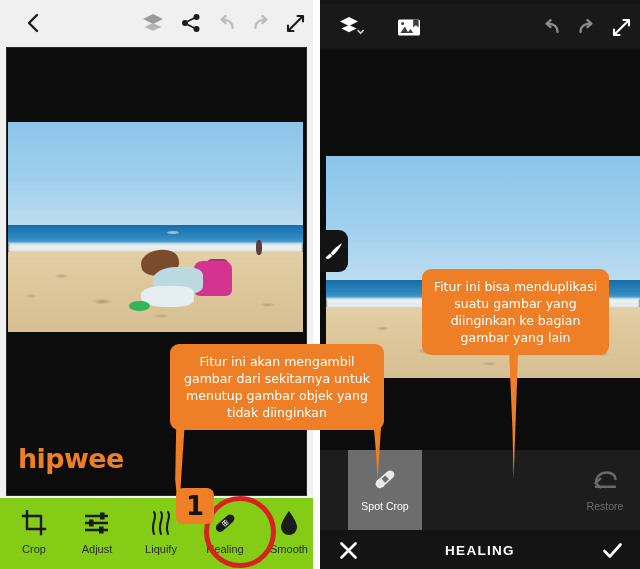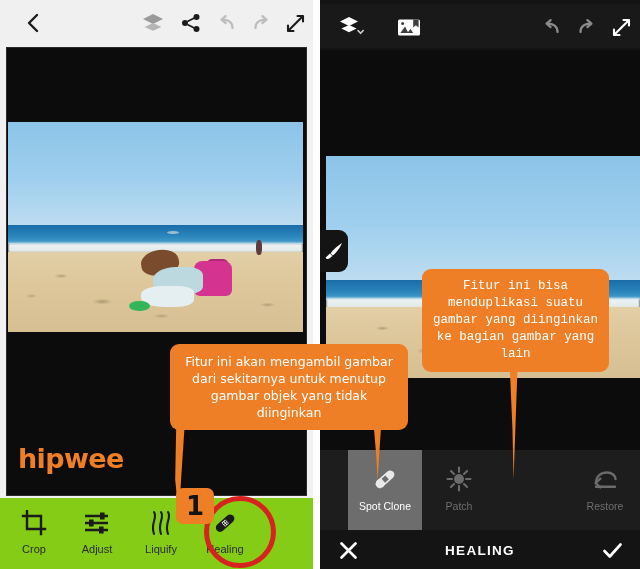--- a/index.html
+++ b/index.html
@@ -78,22 +78,22 @@
   .rtool.on .lbl{color:#ffffff;font-weight:700;}
   .rtool.off .lbl{color:#6e6e6e;}
 
   
   #r-bottom{position:absolute;left:0;top:531px;width:320px;height:38px;background:#141414;display:flex;align-items:center;}
   #r-bottom .title{flex:1;text-align:center;color:#fff;font-size:13.5px;font-weight:700;letter-spacing:1.3px;}
 
   
   .tip{position:absolute;background:#ef7f26;border-radius:9px;color:#fff;text-align:center;
        font-size:12.5px;line-height:17px;padding:9px 10px;box-sizing:border-box;z-index:40;font-family:"DejaVu Sans",sans-serif;}
-  #tip-left{left:170px;top:344px;width:238px;}
-  #tip-right{left:422px;top:269px;width:187px;font-family:Liberation Mono, monospace;}
+  #tip-left{left:170px;top:344px;width:214px;}
+  #tip-right{left:422px;top:269px;width:187px;}
   .tail{position:absolute;background:#ef7f26;z-index:39;}
   #tail-left{left:171px;top:420px;width:14px;height:96px;
              clip-path:polygon(38% 0,100% 0,55% 100%,30% 62%);}
   #tail-right-a{left:370px;top:412px;width:14px;height:68px;
              clip-path:polygon(18% 0,86% 0,54% 100%,44% 62%);}
   #tail-right-b{left:506px;top:345px;width:14px;height:135px;
              clip-path:polygon(20% 0,88% 0,54% 100%,46% 62%);}
 </style>
 </head>
 <body>
@@ -206,20 +206,28 @@
               <circle cx="13" cy="13.2" r="0.9" fill="#1b1b1b"></circle>
                 <circle cx="15.4" cy="13.2" r="0.9" fill="#1b1b1b"></circle>
               <circle cx="13" cy="15.4" r="0.9" fill="#1b1b1b"></circle>
                 <circle cx="15.4" cy="15.4" r="0.9" fill="#1b1b1b"></circle>
             </g>
           </svg>
         </div>
         <div class="lbl">Healing</div>
       </div>
 
+      <div class="ltool" style="left:258px;">
+        <div class="glyph">
+          <svg class="svgw" width="20" height="26" viewBox="0 0 20 26">
+            <path d="M10 1 C10 1 18 11.5 18 17 A8 8 0 0 1 2 17 C2 11.5 10 1 10 1 Z" fill="#1b1b1b"></path>
+          </svg>
+        </div>
+        <div class="lbl">Smooth</div>
+      </div>
     </div>
   </div>
 
   <div class="divider"></div>
 
   <div class="panel" id="panel-right">
 
     <div id="r-topbar">
       <div class="ic" style="left:18px;">
         <svg class="svgw" width="27" height="24" viewBox="0 0 27 24">
@@ -279,41 +287,23 @@
       <div class="rtool active" style="left:28px;">
         <div class="glyph">
           <svg class="svgw" width="30" height="30" viewBox="0 0 30 30">
             <g transform="rotate(-42 15 15)">
               <rect x="4" y="11" width="22" height="8.4" rx="4.2" fill="#e9e9e9"></rect>
               <rect x="4" y="11" width="9" height="8.4" rx="4.2" fill="#e9e9e9" stroke="#e9e9e9" stroke-width="0.8" stroke-dasharray="1.6 1.6"></rect>
               <rect x="12.6" y="12.6" width="5" height="5.2" fill="#6d6d6d"></rect>
             </g>
           </svg>
         </div>
-        <div class="lbl">Spot Clone</div>
-      </div>
-
-      <div class="rtool off" style="left:102px;">
-        <div class="glyph">
-          <svg class="svgw" width="26" height="26" viewBox="0 0 26 26">
-            <circle cx="13" cy="13" r="5" fill="#6b6b6b"></circle>
-            <g stroke="#6b6b6b" stroke-width="2.1" stroke-linecap="round">
-              <path d="M13 1.5 V6"></path>
-                <path d="M13 20 V24.5"></path>
-                <path d="M1.5 13 H6"></path>
-                <path d="M20 13 H24.5"></path>
-              <path d="M4.9 4.9 L8 8"></path>
-                <path d="M18 18 L21.1 21.1"></path>
-                <path d="M21.1 4.9 L18 8"></path>
-                <path d="M8 18 L4.9 21.1"></path>
-            </g>
-          </svg>
-        </div>
-        <div class="lbl">Patch</div>
-      </div>
+        <div class="lbl">Spot Crop</div>
+      </div>
+
 
 
       <div class="rtool off" style="left:248px;">
         <div class="glyph">
           <svg class="svgw" width="28" height="24" viewBox="0 0 28 24">
             <path d="M5 16 C5 9 10 5.5 16 5.5 C21 5.5 24.5 8.5 24.5 12" stroke="#6b6b6b" stroke-width="2.4" fill="none" stroke-linecap="round"></path>
             <path d="M9.3 11.7 L4.6 16.2 L9.3 20.4" stroke="#6b6b6b" stroke-width="2.4" fill="none" stroke-linecap="round" stroke-linejoin="round"></path>
             <path d="M5 19.8 H24" stroke="#6b6b6b" stroke-width="2.4" stroke-linecap="round"></path>
           </svg>
         </div>

